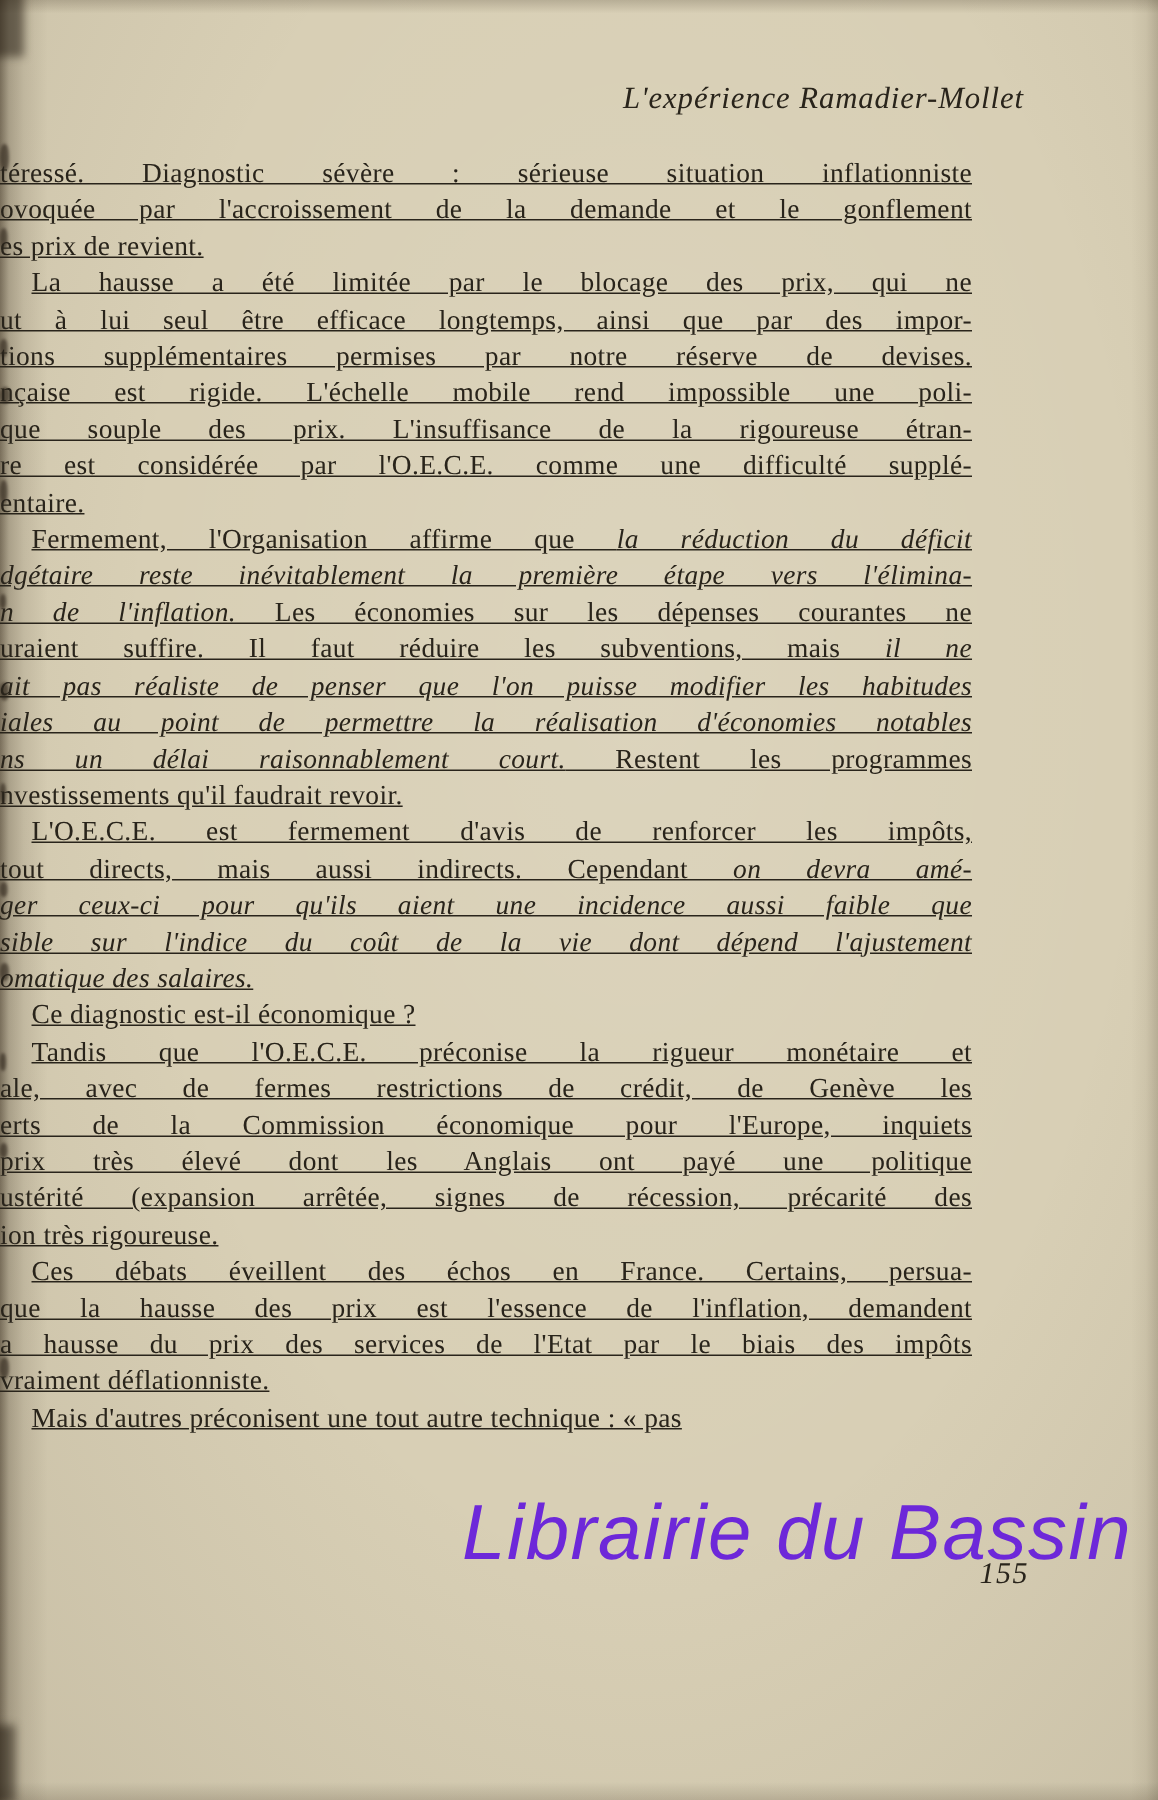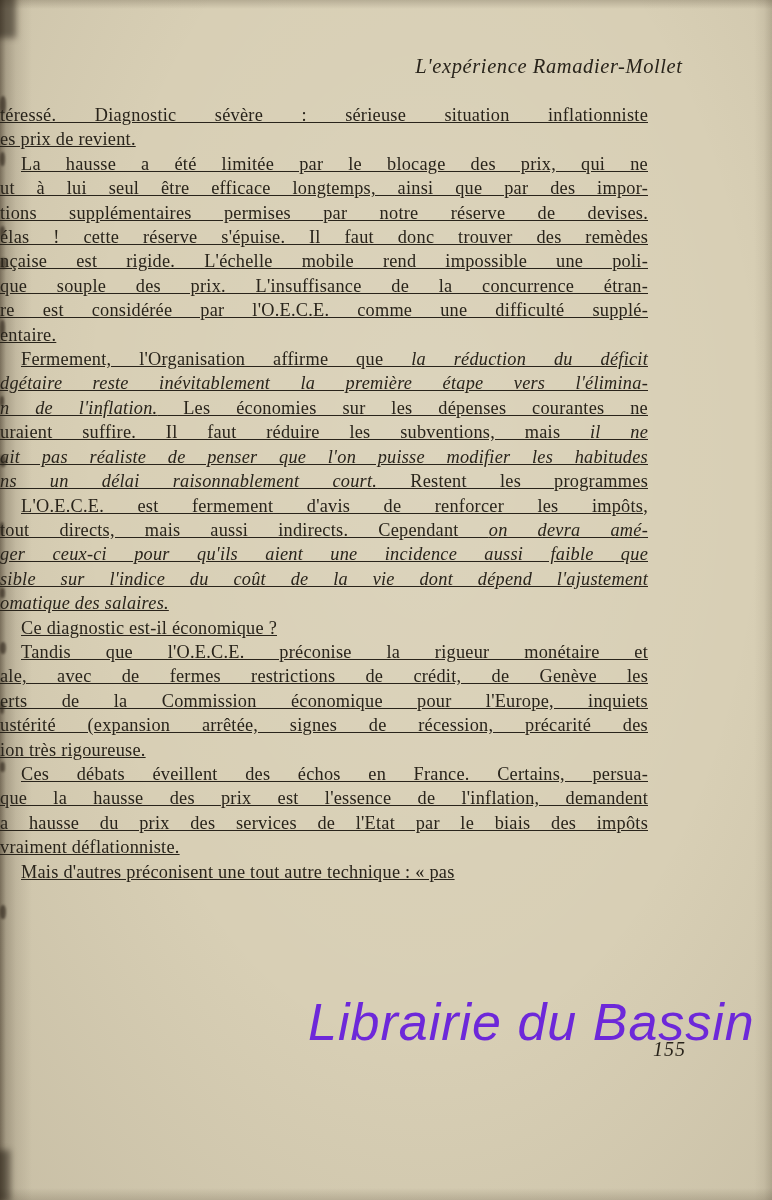--- a/index.html
+++ b/index.html
@@ -74,44 +74,47 @@
 <div class="edge-mark" style="top:642px;width:6px;height:12px;"></div>
 <div class="edge-mark" style="top:702px;width:4px;height:12px;"></div>
 <div class="edge-mark" style="top:762px;width:5px;height:10px;"></div>
 <div class="edge-mark" style="top:905px;width:6px;height:14px;"></div>
 <div class="corner-blob" style="left:-8px;top:1150px;width:18px;height:52px;"></div>
 
 <div class="running-header" style="color: rgb(41, 36, 27);">L'expérience Ramadier-Mollet</div>
 
 <div class="text-block" id="text-block" style="color: rgb(41, 36, 27); text-decoration: underline;">
     <div class="line j"><span>téressé. Diagnostic sévère : sérieuse situation inflationniste</span></div>
+    <div class="line j"><span>ovoquée par l'accroissement de la demande et le gonflement</span></div>
     <div class="line"><span>es prix de revient.</span></div>
     <div class="line j ind"><span>La hausse a été limitée par le blocage des prix, qui ne</span></div>
     <div class="line j"><span>ut à lui seul être efficace longtemps, ainsi que par des impor-</span></div>
     <div class="line j"><span>tions supplémentaires permises par notre réserve de devises.</span></div>
-    <div class="line j"><span>élas ! cette réserve s'épuise. Il faut donc trouver des remèdes</span></div>
     <div class="line j"><span>nçaise est rigide. L'échelle mobile rend impossible une poli-</span></div>
-    <div class="line j"><span>que souple des prix. L'insuffisance de la concurrence étran-</span></div>
+    <div class="line j"><span>que souple des prix. L'insuffisance de la rigoureuse étran-</span></div>
     <div class="line j"><span>re est considérée par l'O.E.C.E. comme une difficulté supplé-</span></div>
     <div class="line"><span>entaire.</span></div>
     <div class="line j ind"><span>Fermement, l'Organisation affirme que </span><span class="it">la réduction du déficit</span></div>
     <div class="line j"><span class="it">dgétaire reste inévitablement la première étape vers l'élimina-</span></div>
     <div class="line j"><span class="it">n de l'inflation.</span><span> Les économies sur les dépenses courantes ne</span></div>
     <div class="line j"><span>uraient suffire. Il faut réduire les subventions, mais </span><span class="it">il ne</span></div>
     <div class="line j"><span class="it">ait pas réaliste de penser que l'on puisse modifier les habitudes</span></div>
+    <div class="line j"><span class="it">iales au point de permettre la réalisation d'économies notables</span></div>
     <div class="line j"><span class="it">ns un délai raisonnablement court.</span><span> Restent les programmes</span></div>
+    <div class="line"><span>nvestissements qu'il faudrait revoir.</span></div>
     <div class="line j ind"><span>L'O.E.C.E. est fermement d'avis de renforcer les impôts,</span></div>
     <div class="line j"><span>tout directs, mais aussi indirects. Cependant </span><span class="it">on devra amé-</span></div>
     <div class="line j"><span class="it">ger ceux-ci pour qu'ils aient une incidence aussi faible que</span></div>
     <div class="line j"><span class="it">sible sur l'indice du coût de la vie dont dépend l'ajustement</span></div>
     <div class="line"><span class="it">omatique des salaires.</span></div>
     <div class="line ind"><span>Ce diagnostic est-il économique ?</span></div>
     <div class="line j ind"><span>Tandis que l'O.E.C.E. préconise la rigueur monétaire et</span></div>
     <div class="line j"><span>ale, avec de fermes restrictions de crédit, de Genève les</span></div>
     <div class="line j"><span>erts de la Commission économique pour l'Europe, inquiets</span></div>
+    <div class="line j"><span>prix très élevé dont les Anglais ont payé une politique</span></div>
     <div class="line j"><span>ustérité (expansion arrêtée, signes de récession, précarité des</span></div>
     <div class="line"><span>ion très rigoureuse.</span></div>
     <div class="line j ind"><span>Ces débats éveillent des échos en France. Certains, persua-</span></div>
     <div class="line j"><span>que la hausse des prix est l'essence de l'inflation, demandent</span></div>
     <div class="line j"><span>a hausse du prix des services de l'Etat par le biais des impôts</span></div>
     <div class="line"><span>vraiment déflationniste.</span></div>
     <div class="line ind"><span>Mais d'autres préconisent une tout autre technique : « pas</span></div>
   </div>
 
 <div class="watermark" style="color: #6d28d9; font-style: italic;">Librairie du Bassin</div>

